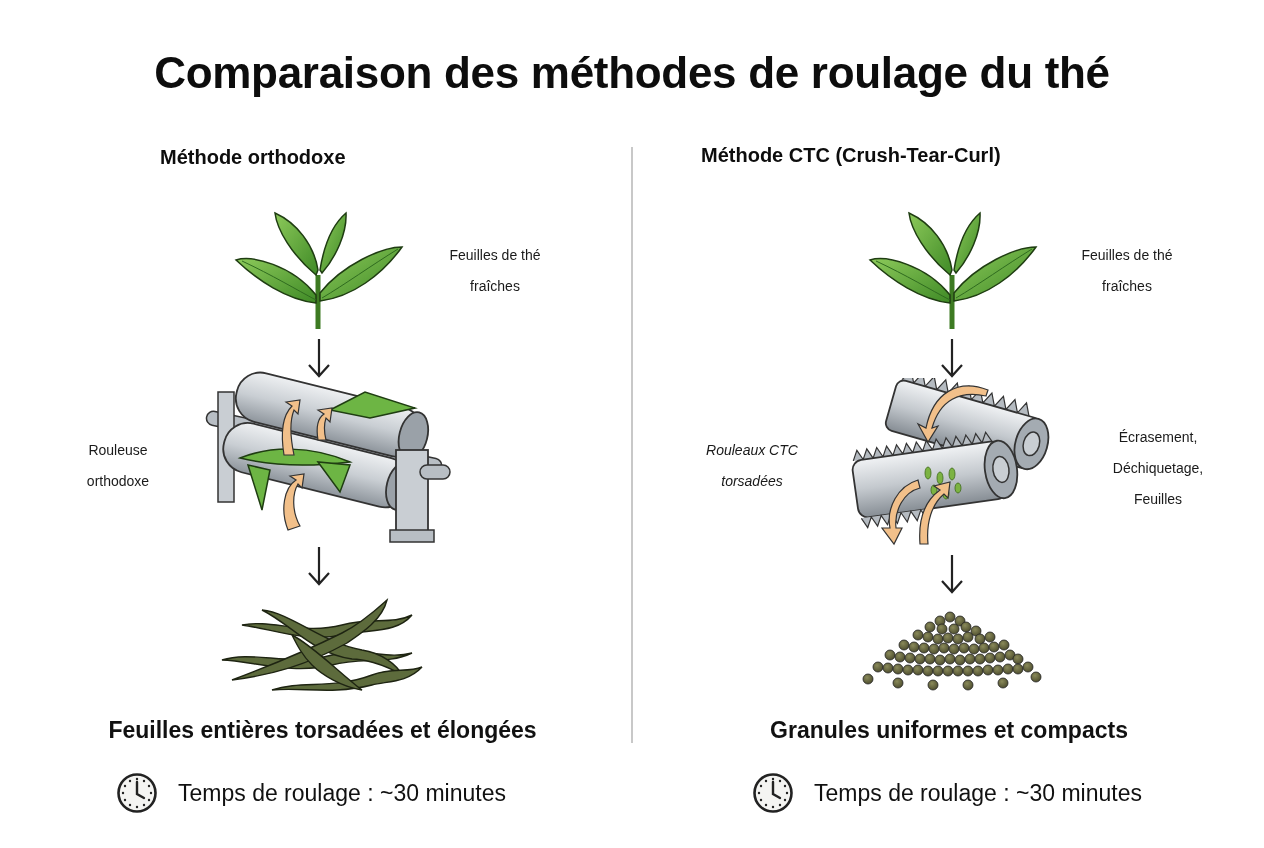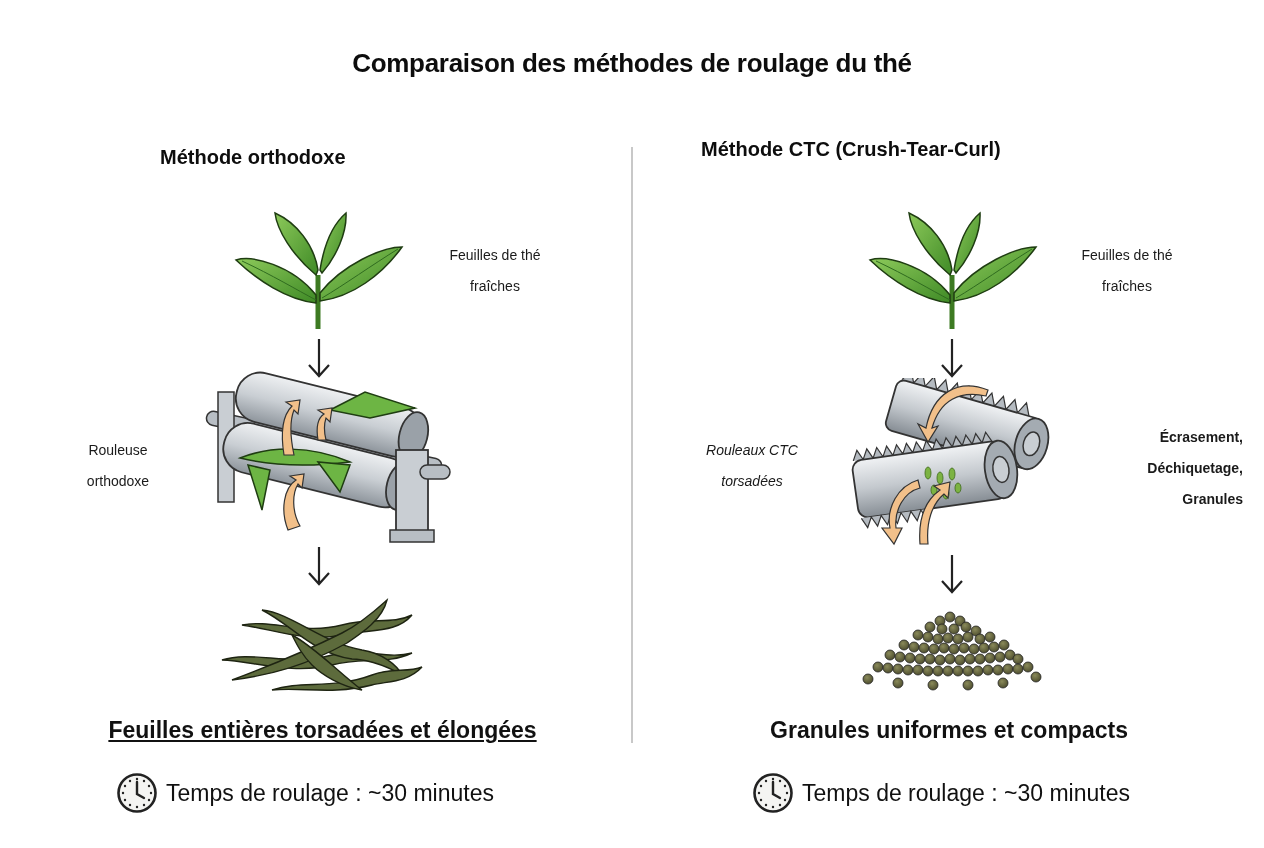--- a/index.html
+++ b/index.html
@@ -3,28 +3,28 @@
 <meta charset="utf-8">
 <style>
   html, body { margin: 0; padding: 0; }
   body {
     width: 1264px; height: 848px; background: #ffffff; position: relative; overflow: hidden;
     font-family: "Liberation Sans", "DejaVu Sans", sans-serif; color: #111;
   }
   .abs { position: absolute; }
   .title {
     left: 0; width: 1264px; top: 48px; text-align: center;
-    font-size: 26px; font-weight: bold; letter-spacing: -0.3px; color: #0d0d0d;
+    font-size: 44px; font-weight: bold; letter-spacing: -0.3px; color: #0d0d0d;
   }
   .heading { font-size: 20px; font-weight: bold; color: #0d0d0d; white-space: nowrap; }
   .label { font-size: 14px; line-height: 31px; color: #1a1a1a; text-align: center; white-space: nowrap; }
-  .label.left-align { text-align: right; font-weight: bold; }
+  .label.left-align { text-align: center; }
   .caption { font-size: 23px; color: #111; white-space: nowrap; text-align: center; font-weight: bold; }
-  .caption.bold { font-weight: bold; text-decoration: underline; }
-  .timer { display: flex; align-items: center; gap: 8px; font-size: 23px; color: #111; white-space: nowrap; }
+  .caption.bold { font-weight: bold; }
+  .timer { display: flex; align-items: center; gap: 20px; font-size: 23px; color: #111; white-space: nowrap; }
   .divider { left: 631px; top: 147px; width: 2px; height: 596px; background: #c8c8c8; }
   svg { display: block; }
 </style>
 </head>
 <body>
 
 <div class="abs title">Comparaison des méthodes de roulage du thé</div>
 
 <div class="abs divider"></div>
 
@@ -130,21 +130,21 @@
           <circle cx="7" cy="21" r="1.2"></circle>
           <circle cx="9" cy="14" r="1.2"></circle>
           <circle cx="14" cy="9" r="1.2"></circle>
       </g>
       <path d="M21 10 V22 L28 26" stroke="#222" stroke-width="2.4" fill="none" stroke-linecap="round"></path>
     </svg>
   </span>
   <span>Temps de roulage : ~30 minutes</span>
 </div>
 
-<div class="abs heading" style="left:701px; top:138px;">Méthode CTC (Crush-Tear-Curl)</div>
+<div class="abs heading" style="left:701px; top:144px;">Méthode CTC (Crush-Tear-Curl)</div>
 
 <div class="abs" style="left:866px; top:205px;">
   <svg width="172" height="125" viewBox="0 0 172 125">
     <defs>
       <linearGradient id="lg2" x1="0" y1="0" x2="1" y2="1">
         <stop offset="0" stop-color="#8cc95a"></stop>
           <stop offset="1" stop-color="#3f8a26"></stop>
       </linearGradient>
     </defs>
     <path d="M86 124 L86 70" stroke="#3d7a22" stroke-width="5" fill="none"></path>
@@ -202,21 +202,21 @@
     <path d="M72 166 C70 140 78 122 92 112 L86 108 L102 104 L100 120 L96 116 C84 126 78 144 80 166 Z" fill="#f2c08a" stroke="#333" stroke-width="1.2"></path>
   </svg>
 </div>
 <div class="abs label" style="left:672px; top:435px; width:160px;font-style:italic;">
   <div>Rouleaux CTC</div>
   <div>torsadées</div>
 </div>
 <div class="abs label left-align" style="left:1073px; top:422px; width:170px;">
   <div>Écrasement,</div>
   <div>Déchiquetage,</div>
-  <div>Granules</div>
+  <div>Feuilles</div>
 </div>
 
 <div class="abs" style="left:939px; top:553px;">
   <svg width="26" height="42" viewBox="0 0 26 42">
       <path d="M13 2 V38 M3 28 L13 39 L23 28" stroke="#222" stroke-width="2.2" fill="none"></path>
     </svg>
 </div>
 
 <div class="abs" style="left:858px; top:605px;">
   <svg width="185" height="90" viewBox="0 0 185 90">

